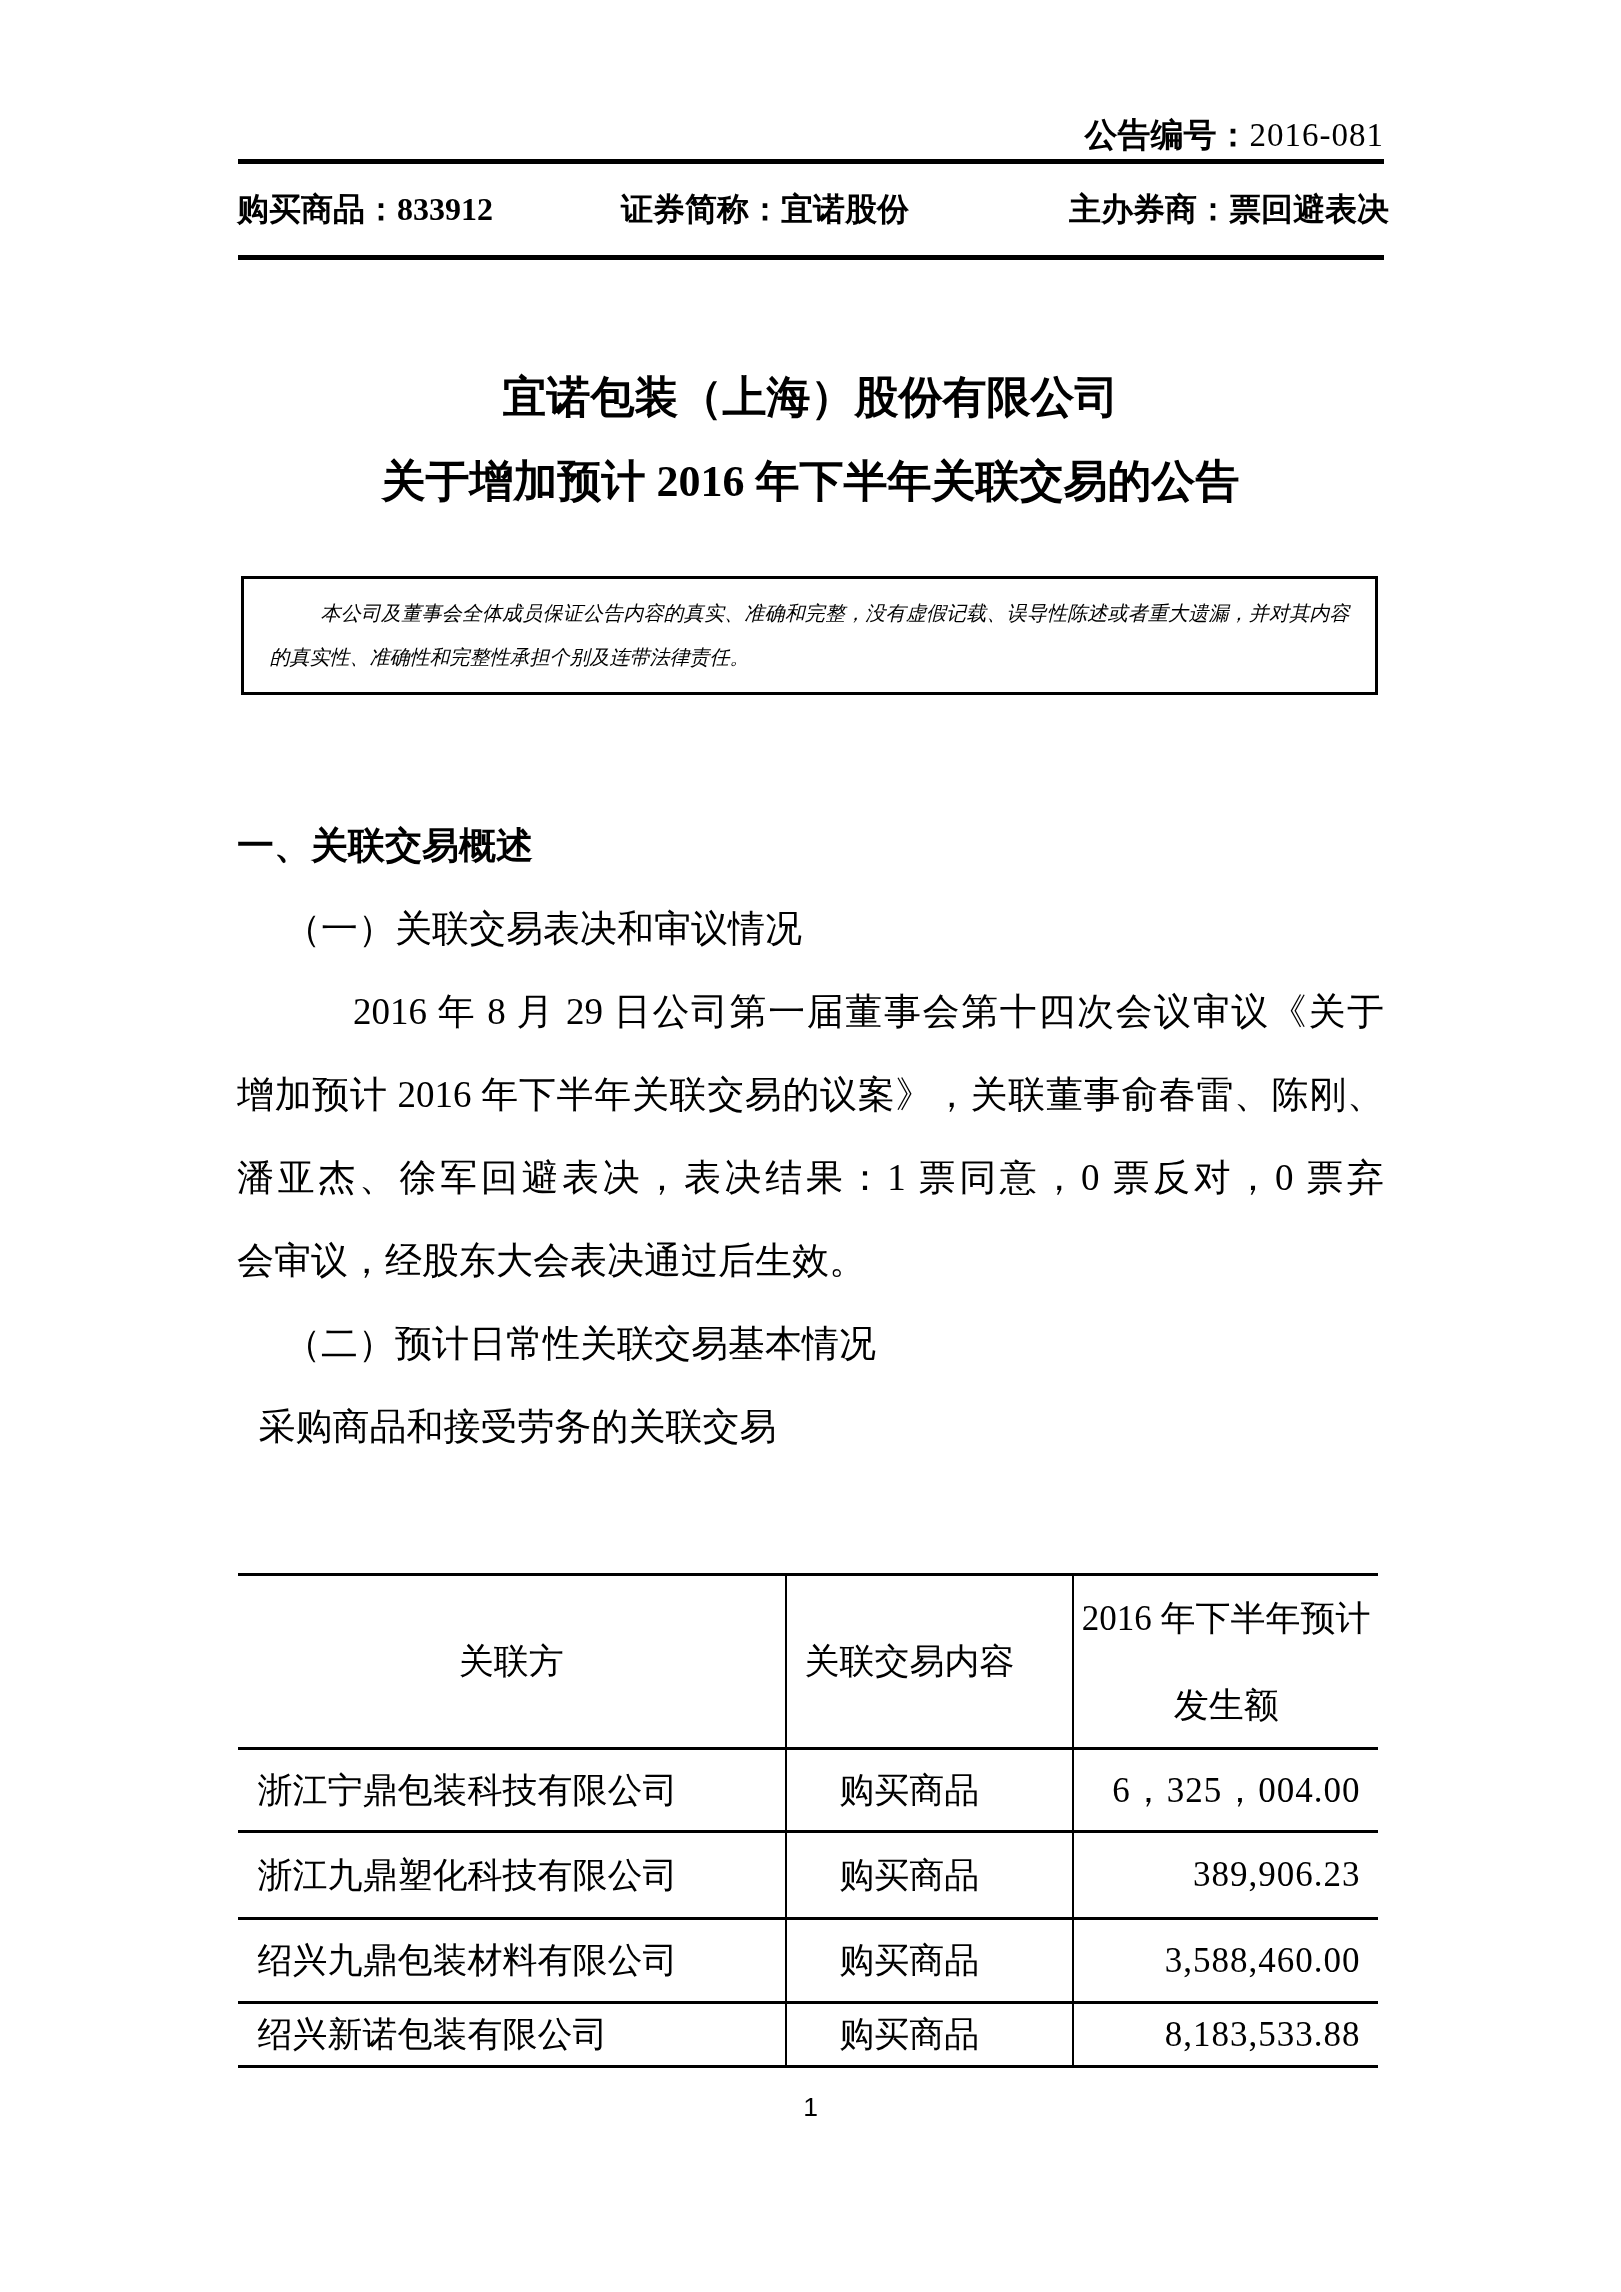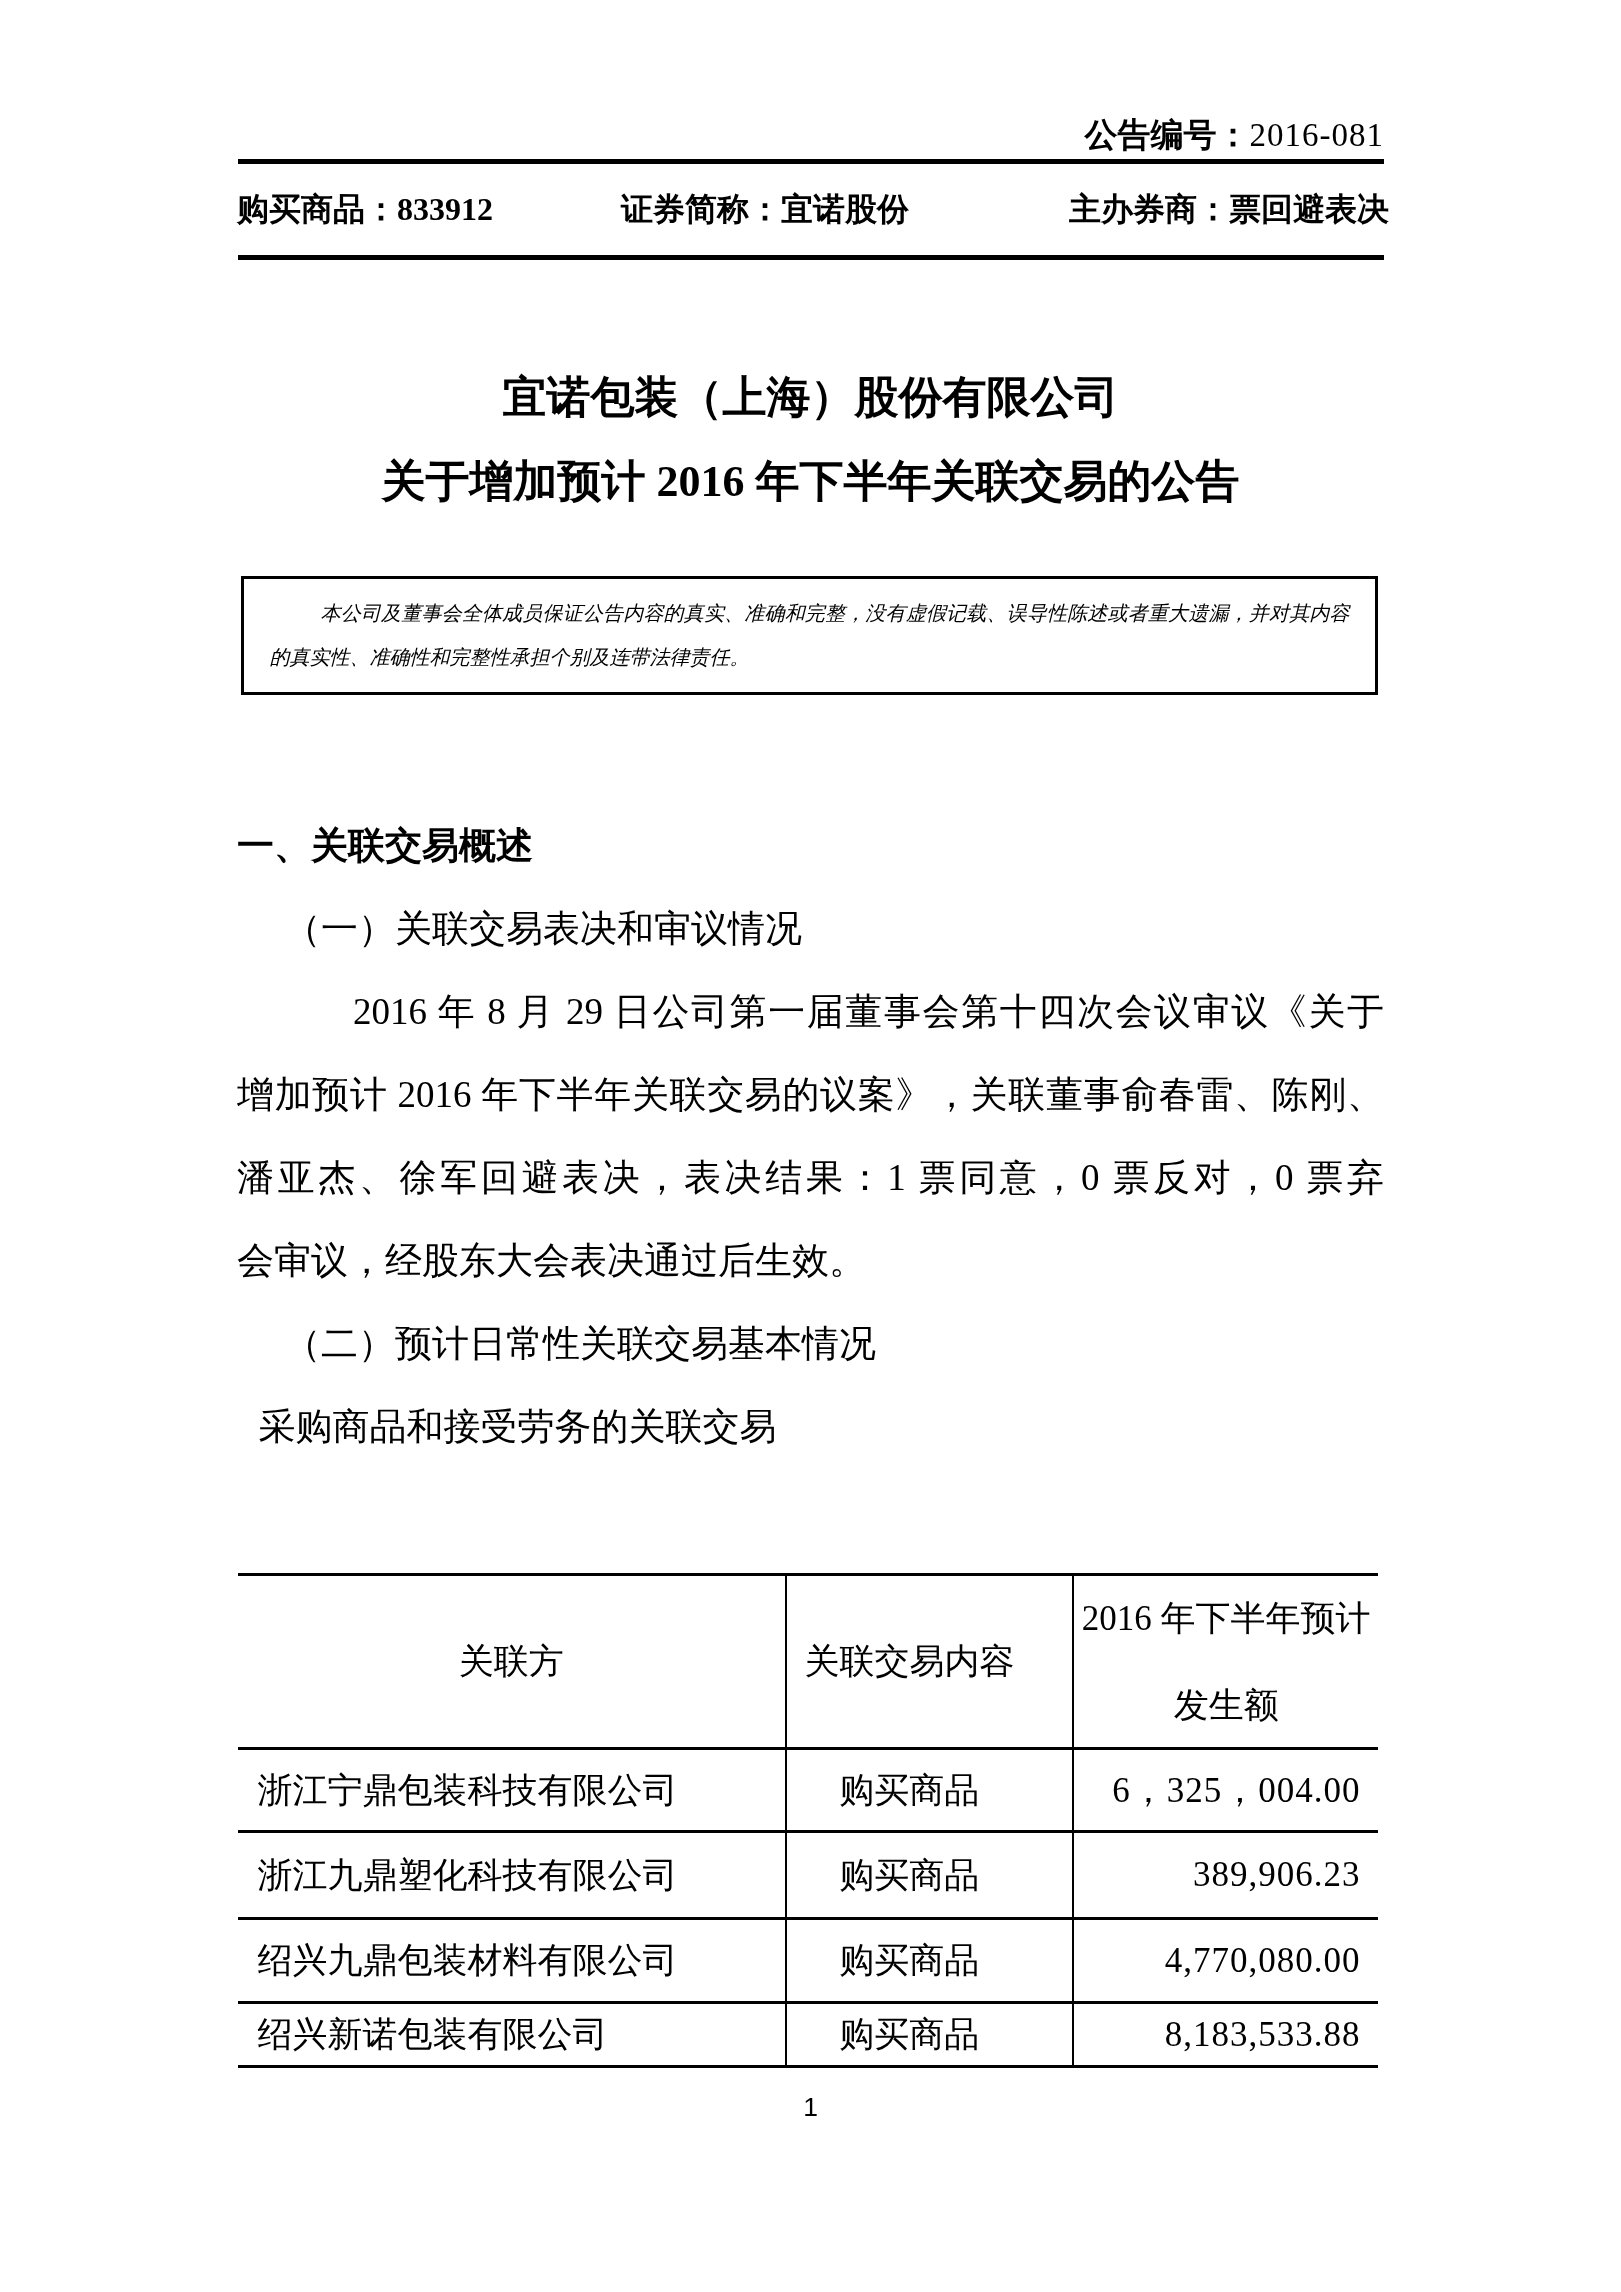--- a/index.html
+++ b/index.html
@@ -131,21 +131,21 @@
     <div class="t-cell t-c3 amount">6，325，004.00</div>
   </div>
   <div class="t-row t-r2">
     <div class="t-cell t-c1">浙江九鼎塑化科技有限公司</div>
     <div class="t-cell t-c2">购买商品</div>
     <div class="t-cell t-c3 amount">389,906.23</div>
   </div>
   <div class="t-row t-r3">
     <div class="t-cell t-c1">绍兴九鼎包装材料有限公司</div>
     <div class="t-cell t-c2">购买商品</div>
-    <div class="t-cell t-c3 amount">4,770,080.00</div>
+    <div class="t-cell t-c3 amount">3,588,460.00</div>
   </div>
   <div class="t-row t-r4">
     <div class="t-cell t-c1">绍兴新诺包装有限公司</div>
     <div class="t-cell t-c2">购买商品</div>
     <div class="t-cell t-c3 amount">8,183,533.88</div>
   </div>
 </div>
 
 <div class="abs page-number">1</div>
 

